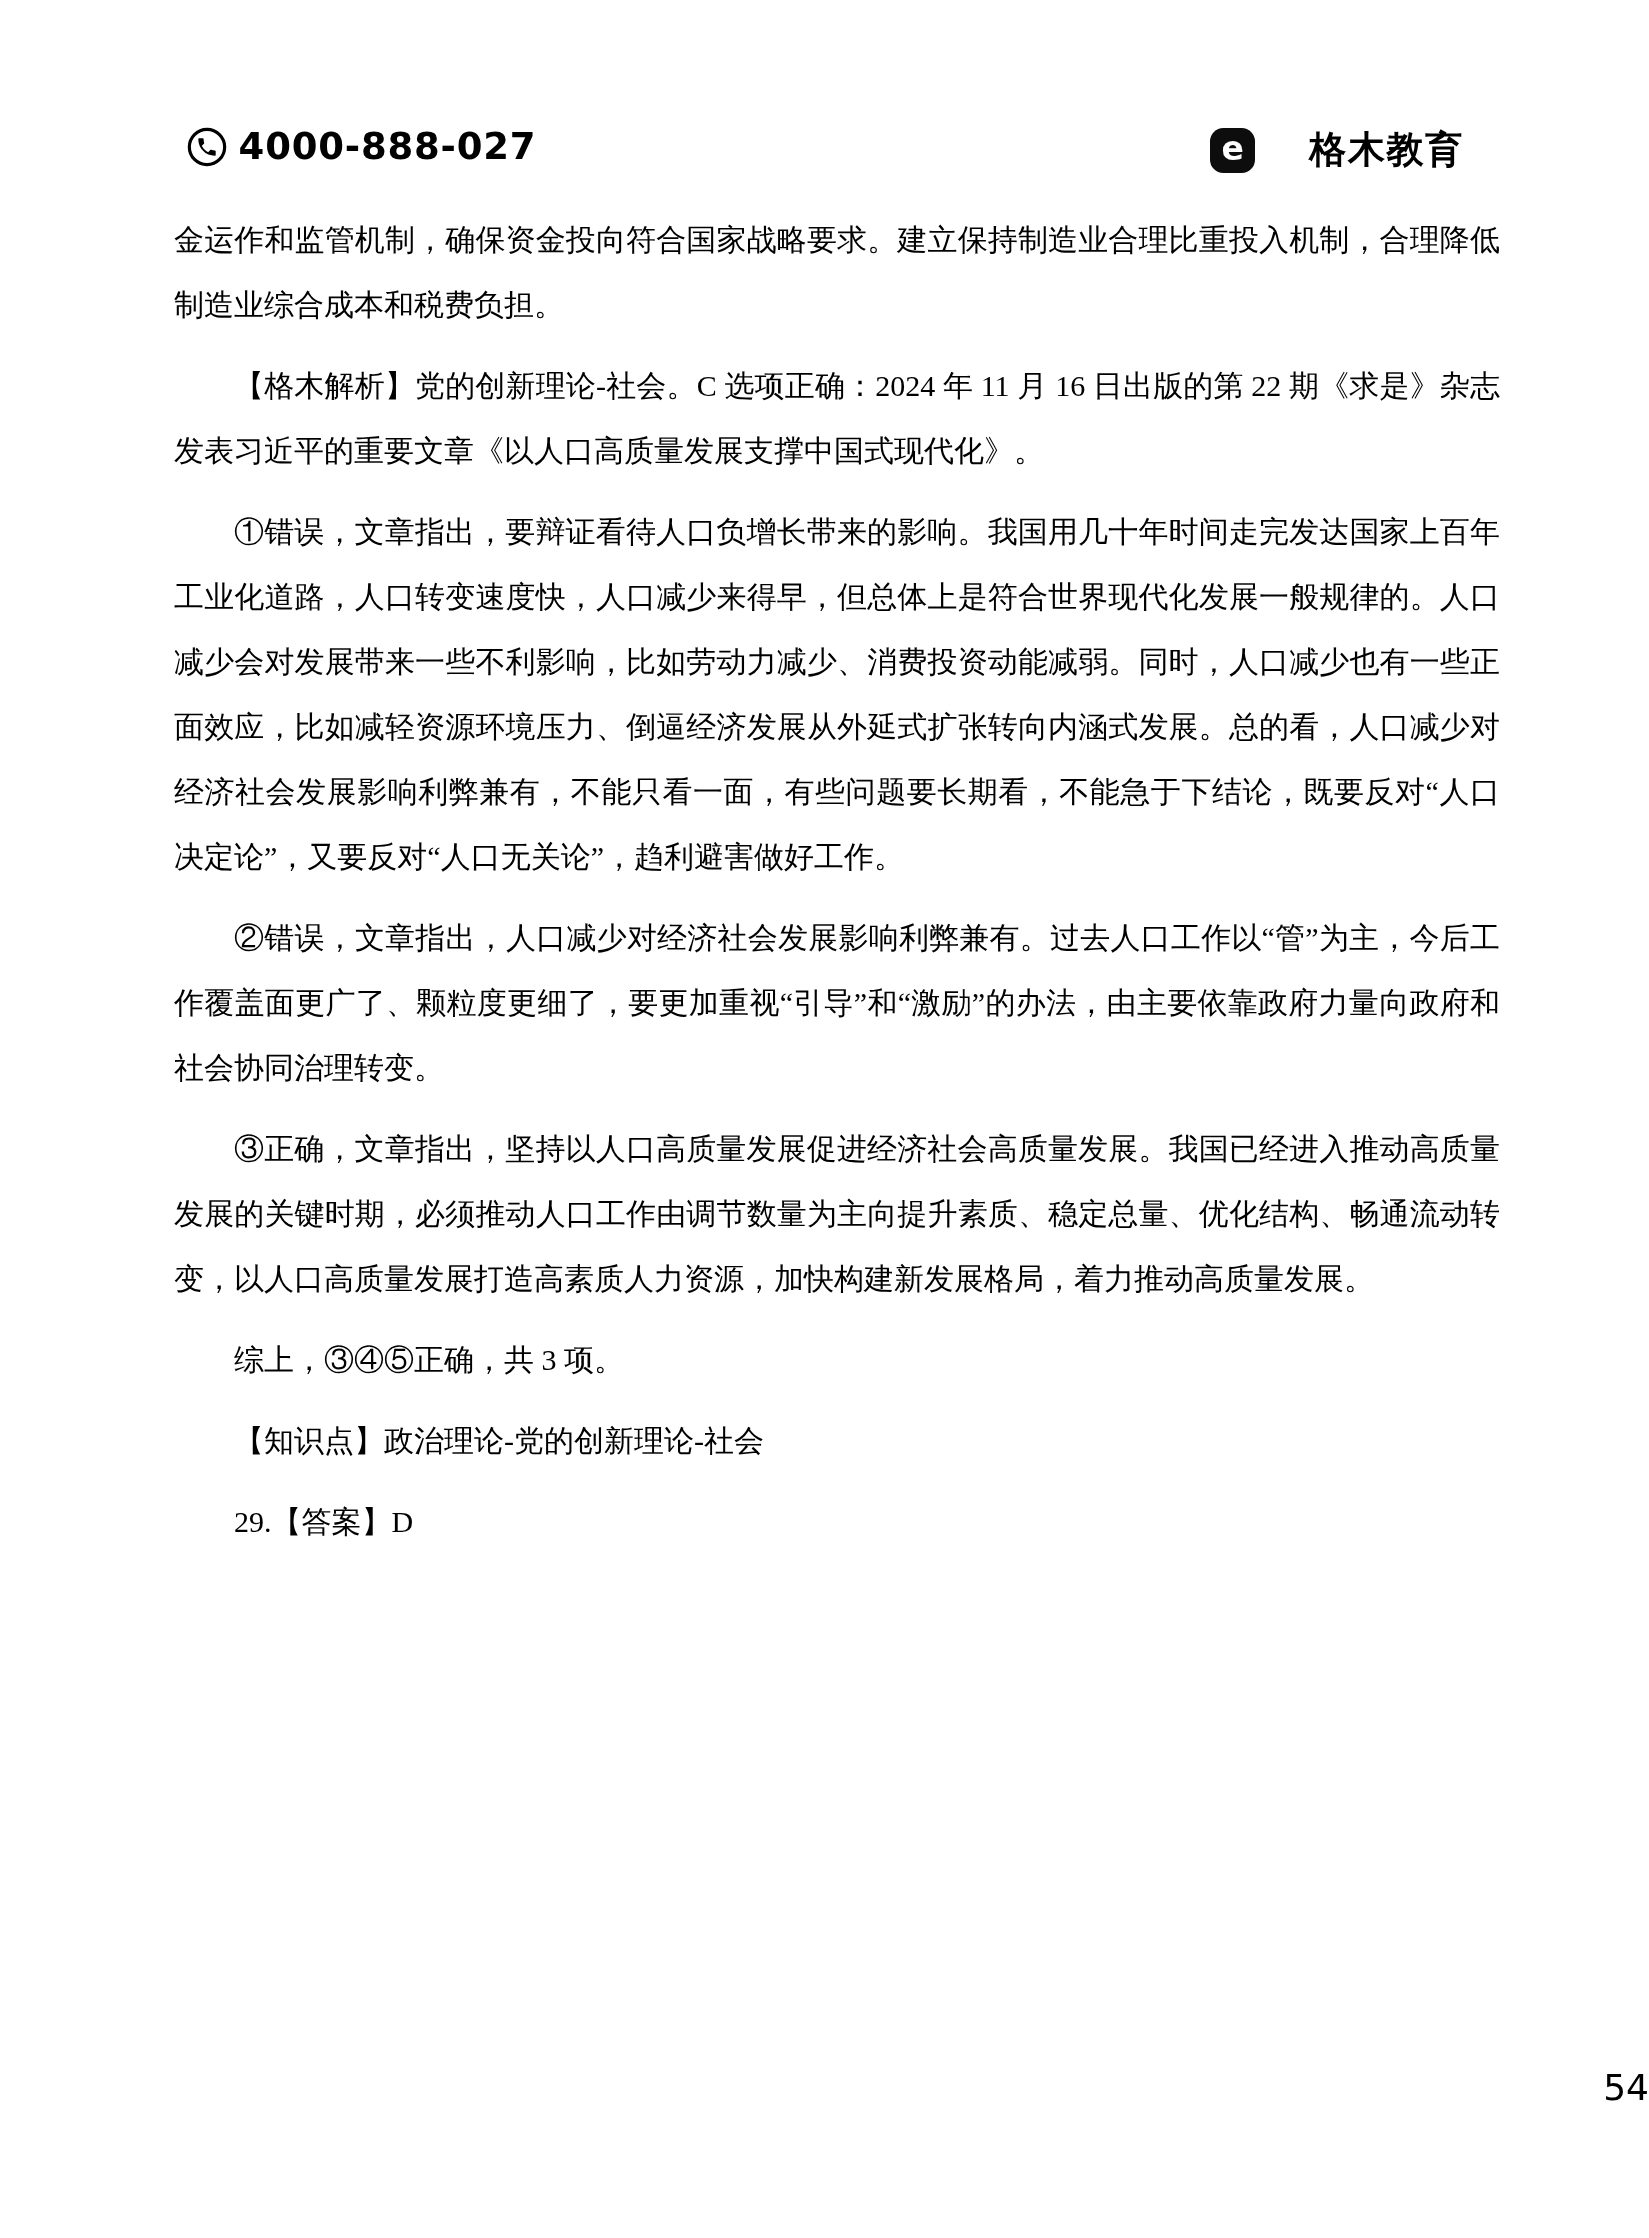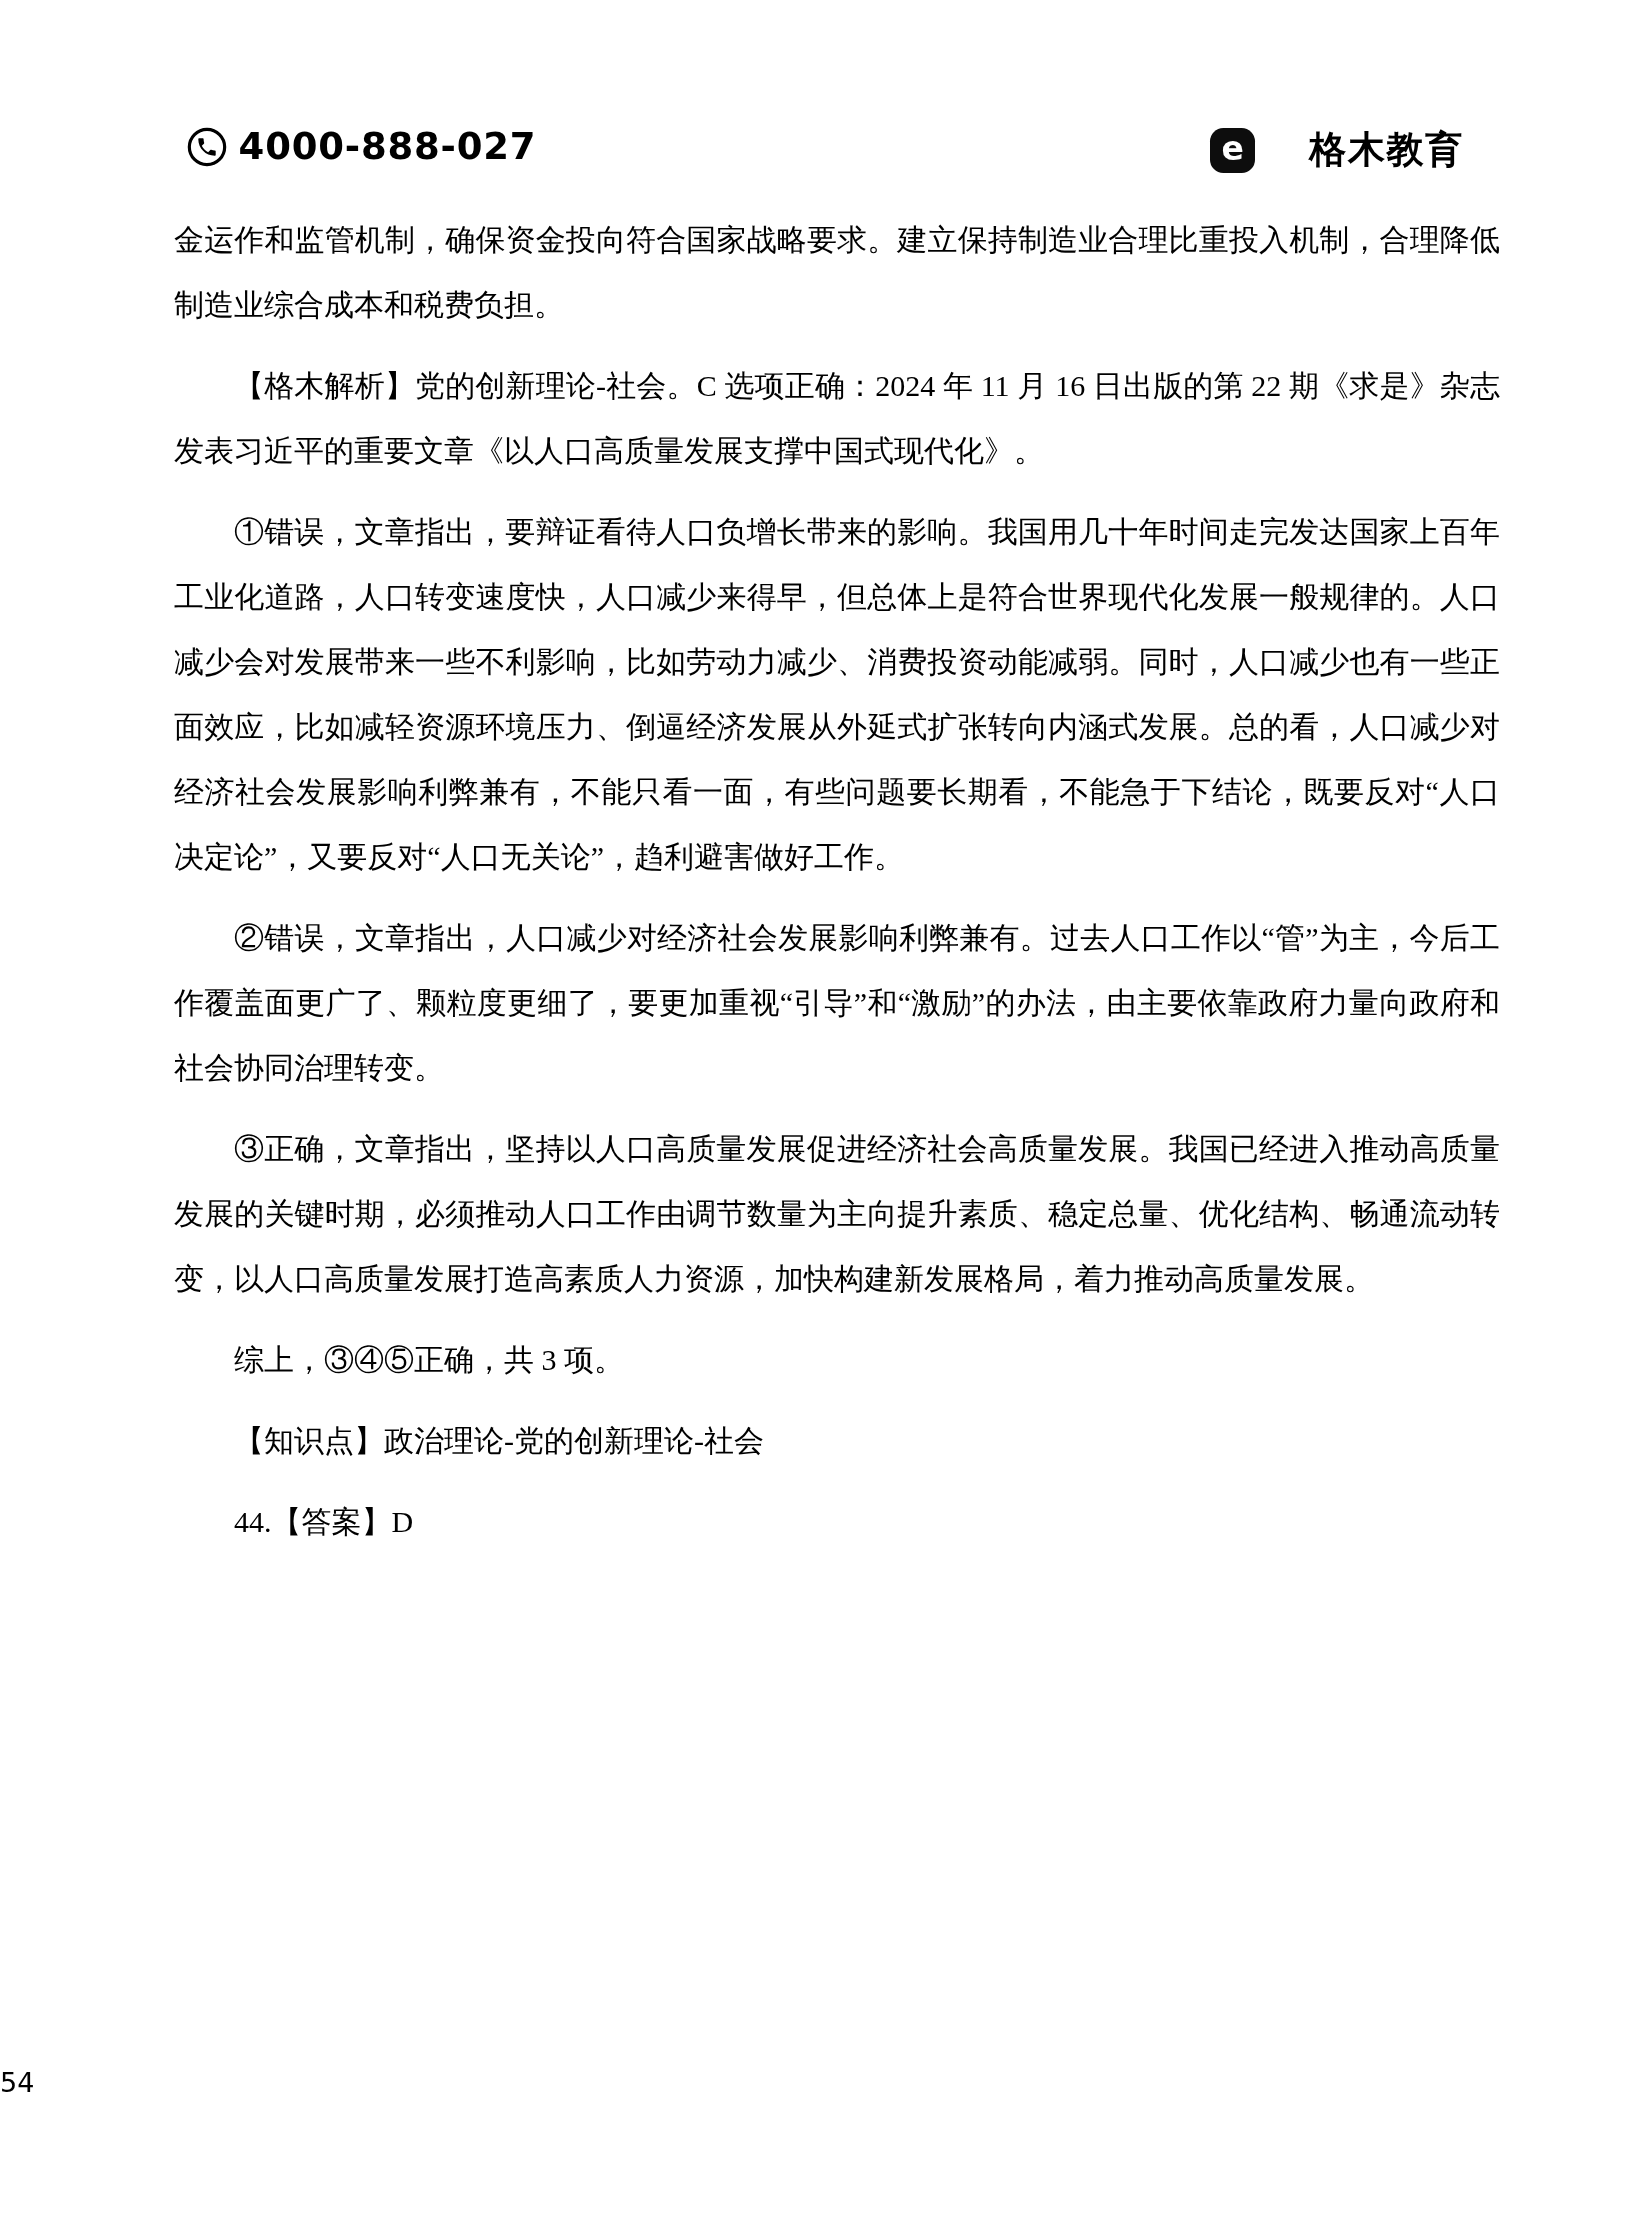--- a/index.html
+++ b/index.html
@@ -84,23 +84,23 @@
     text-indent: 2em;
   }
   .doc-body p.noindent { text-indent: 0; }
 
   
   .page-footer {
     position: absolute;
     top: 2067px;
     left: 0;
     width: 100%;
-    text-align: left;
+    text-align: right;
     font-family: "DejaVu Sans", "Liberation Sans", sans-serif;
-    font-size: 27px;
+    font-size: 36px;
   }
 </style>
 </head>
 <body>
 
 <div class="header">
   <div class="phone-group">
     <span class="phone-icon-wrap">
       <svg viewBox="0 0 24 24" xmlns="http://www.w3.org/2000/svg">
         <circle cx="12" cy="12" r="10.6" fill="none" stroke="#000000" stroke-width="1.9"></circle>
@@ -118,17 +118,17 @@
 </div>
 
 <div class="doc-body">
     <p class="noindent">金运作和监管机制，确保资金投向符合国家战略要求。建立保持制造业合理比重投入机制，合理降低制造业综合成本和税费负担。</p>
     <p>【格木解析】党的创新理论-社会。C 选项正确：2024 年 11 月 16 日出版的第 22 期《求是》杂志发表习近平的重要文章《以人口高质量发展支撑中国式现代化》。</p>
     <p>①错误，文章指出，要辩证看待人口负增长带来的影响。我国用几十年时间走完发达国家上百年工业化道路，人口转变速度快，人口减少来得早，但总体上是符合世界现代化发展一般规律的。人口减少会对发展带来一些不利影响，比如劳动力减少、消费投资动能减弱。同时，人口减少也有一些正面效应，比如减轻资源环境压力、倒逼经济发展从外延式扩张转向内涵式发展。总的看，人口减少对经济社会发展影响利弊兼有，不能只看一面，有些问题要长期看，不能急于下结论，既要反对“人口决定论”，又要反对“人口无关论”，趋利避害做好工作。</p>
     <p>②错误，文章指出，人口减少对经济社会发展影响利弊兼有。过去人口工作以“管”为主，今后工作覆盖面更广了、颗粒度更细了，要更加重视“引导”和“激励”的办法，由主要依靠政府力量向政府和社会协同治理转变。</p>
     <p>③正确，文章指出，坚持以人口高质量发展促进经济社会高质量发展。我国已经进入推动高质量发展的关键时期，必须推动人口工作由调节数量为主向提升素质、稳定总量、优化结构、畅通流动转变，以人口高质量发展打造高素质人力资源，加快构建新发展格局，着力推动高质量发展。</p>
     <p>综上，③④⑤正确，共 3 项。</p>
     <p>【知识点】政治理论-党的创新理论-社会</p>
-    <p>44.【答案】D</p>
+    <p>29.【答案】D</p>
   </div>
 
 <div class="page-footer">54</div>
 
 
 </body></html>

